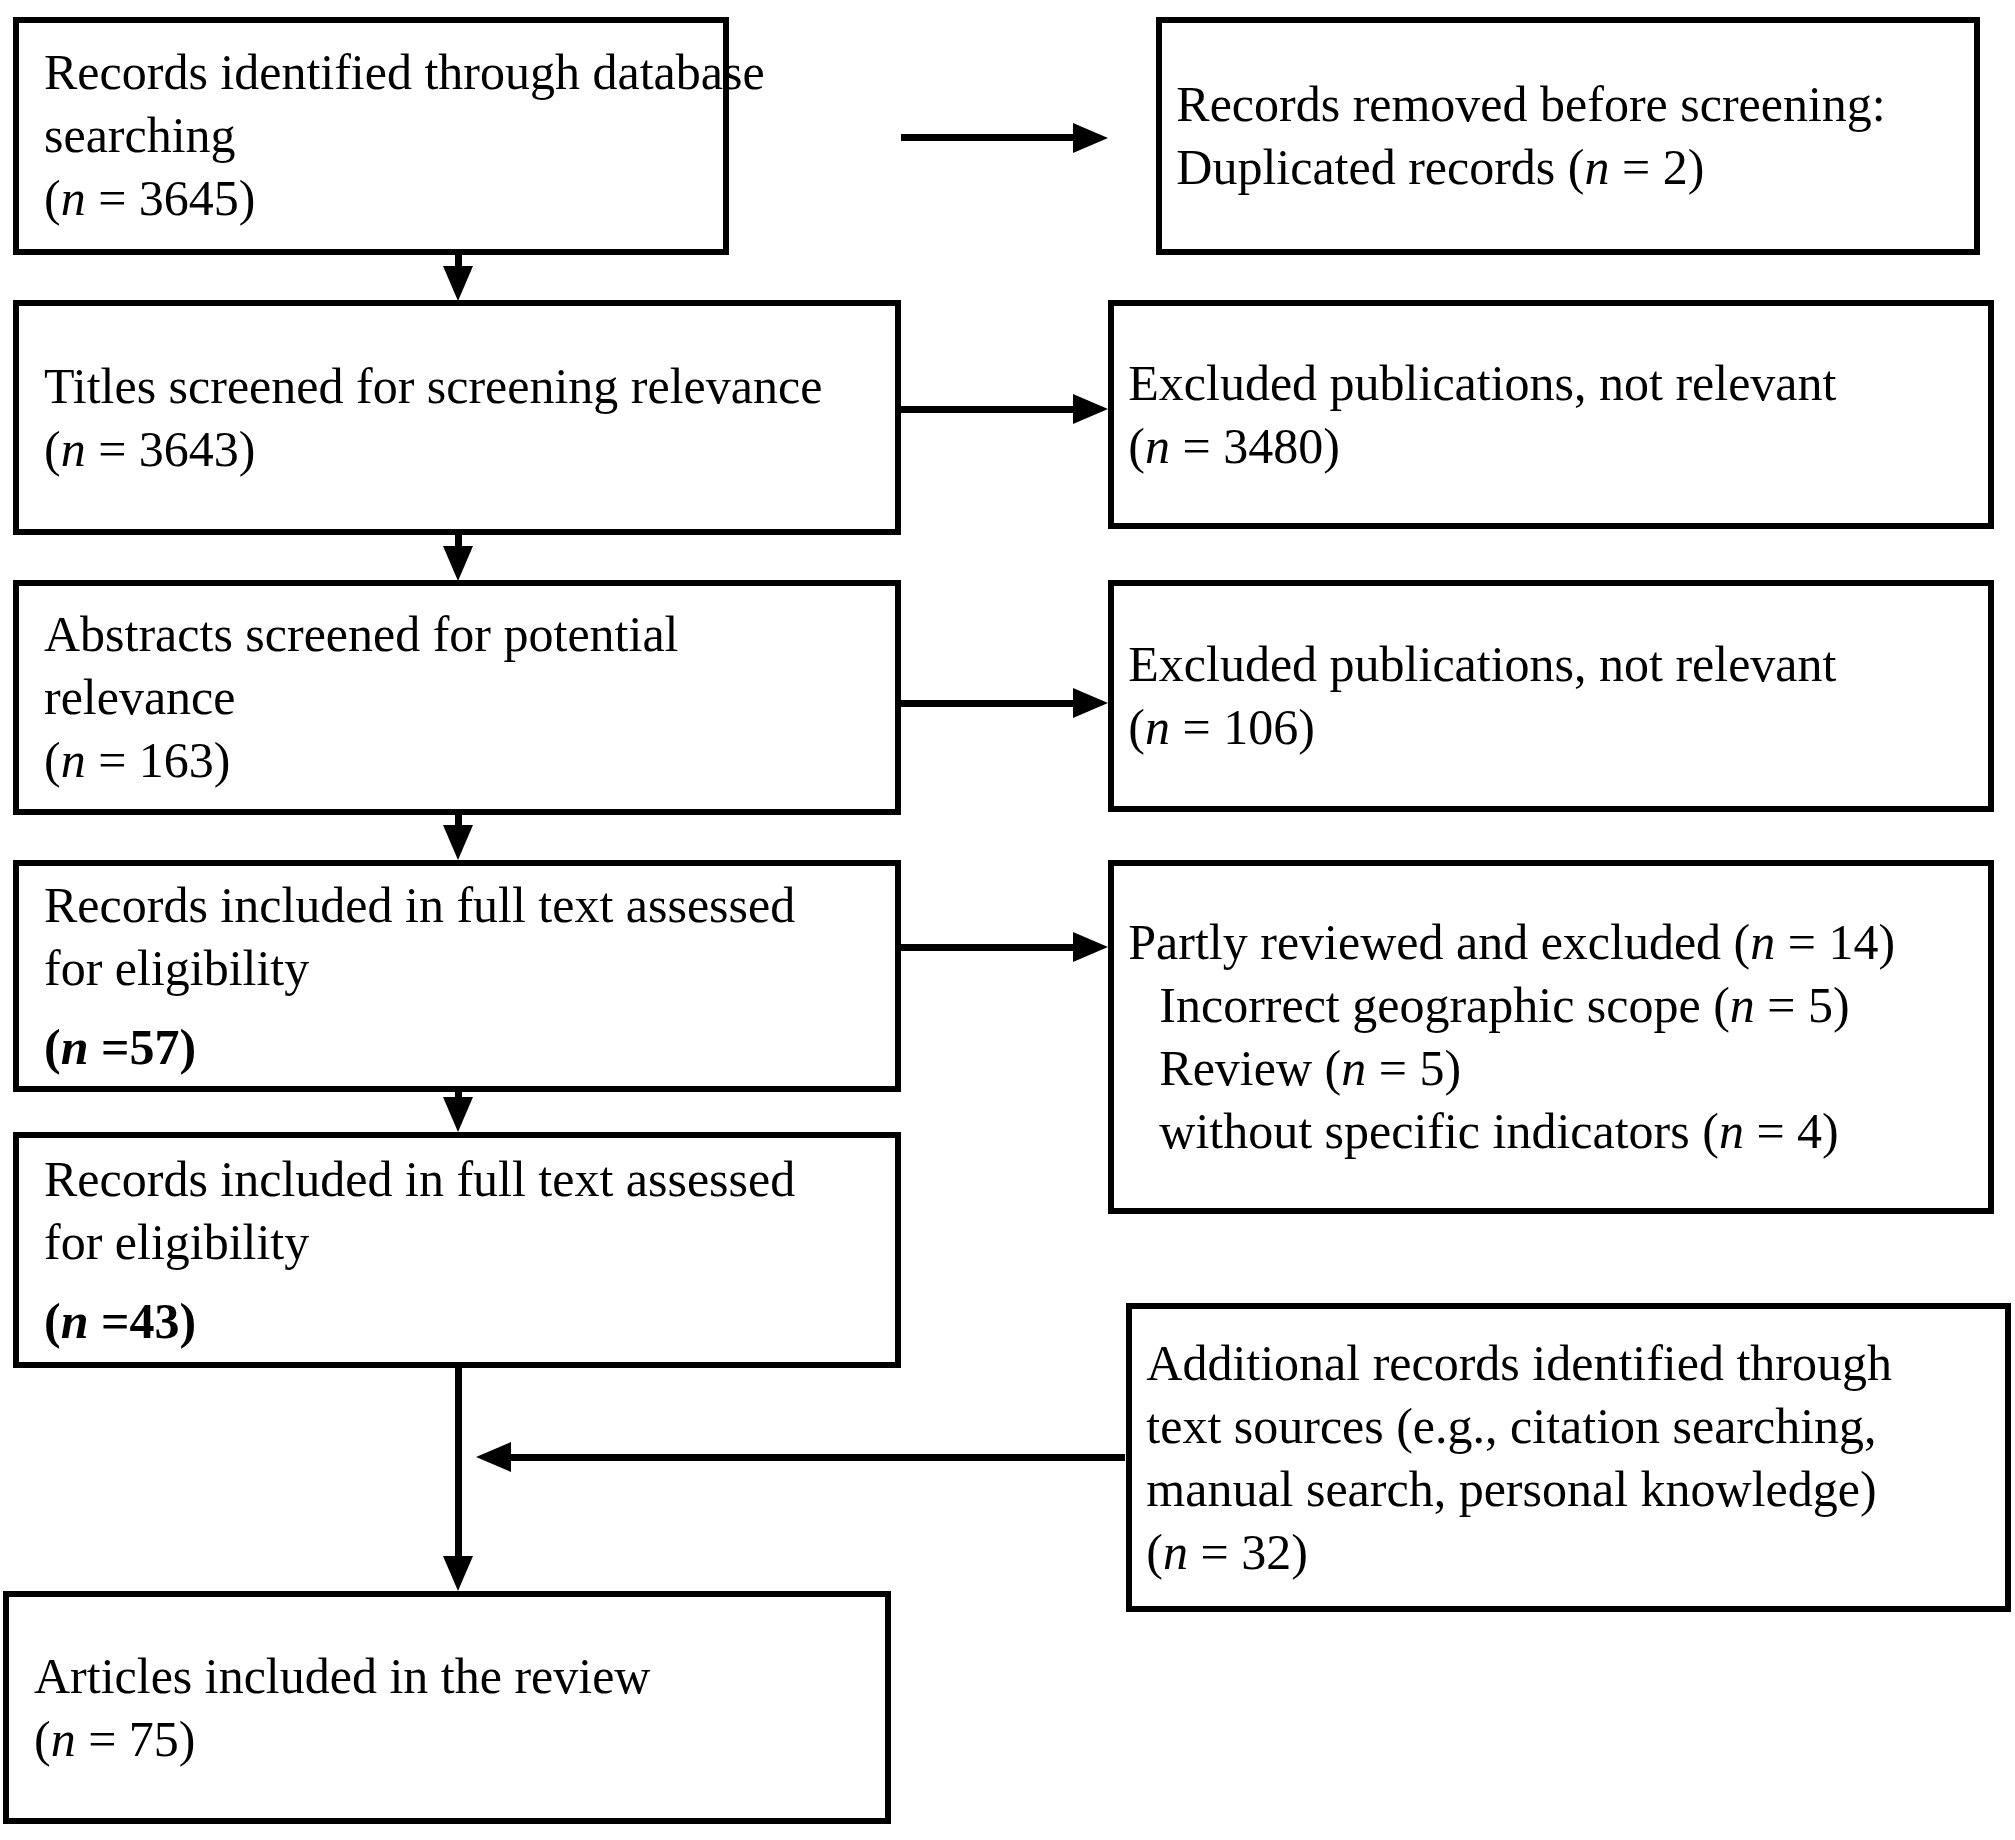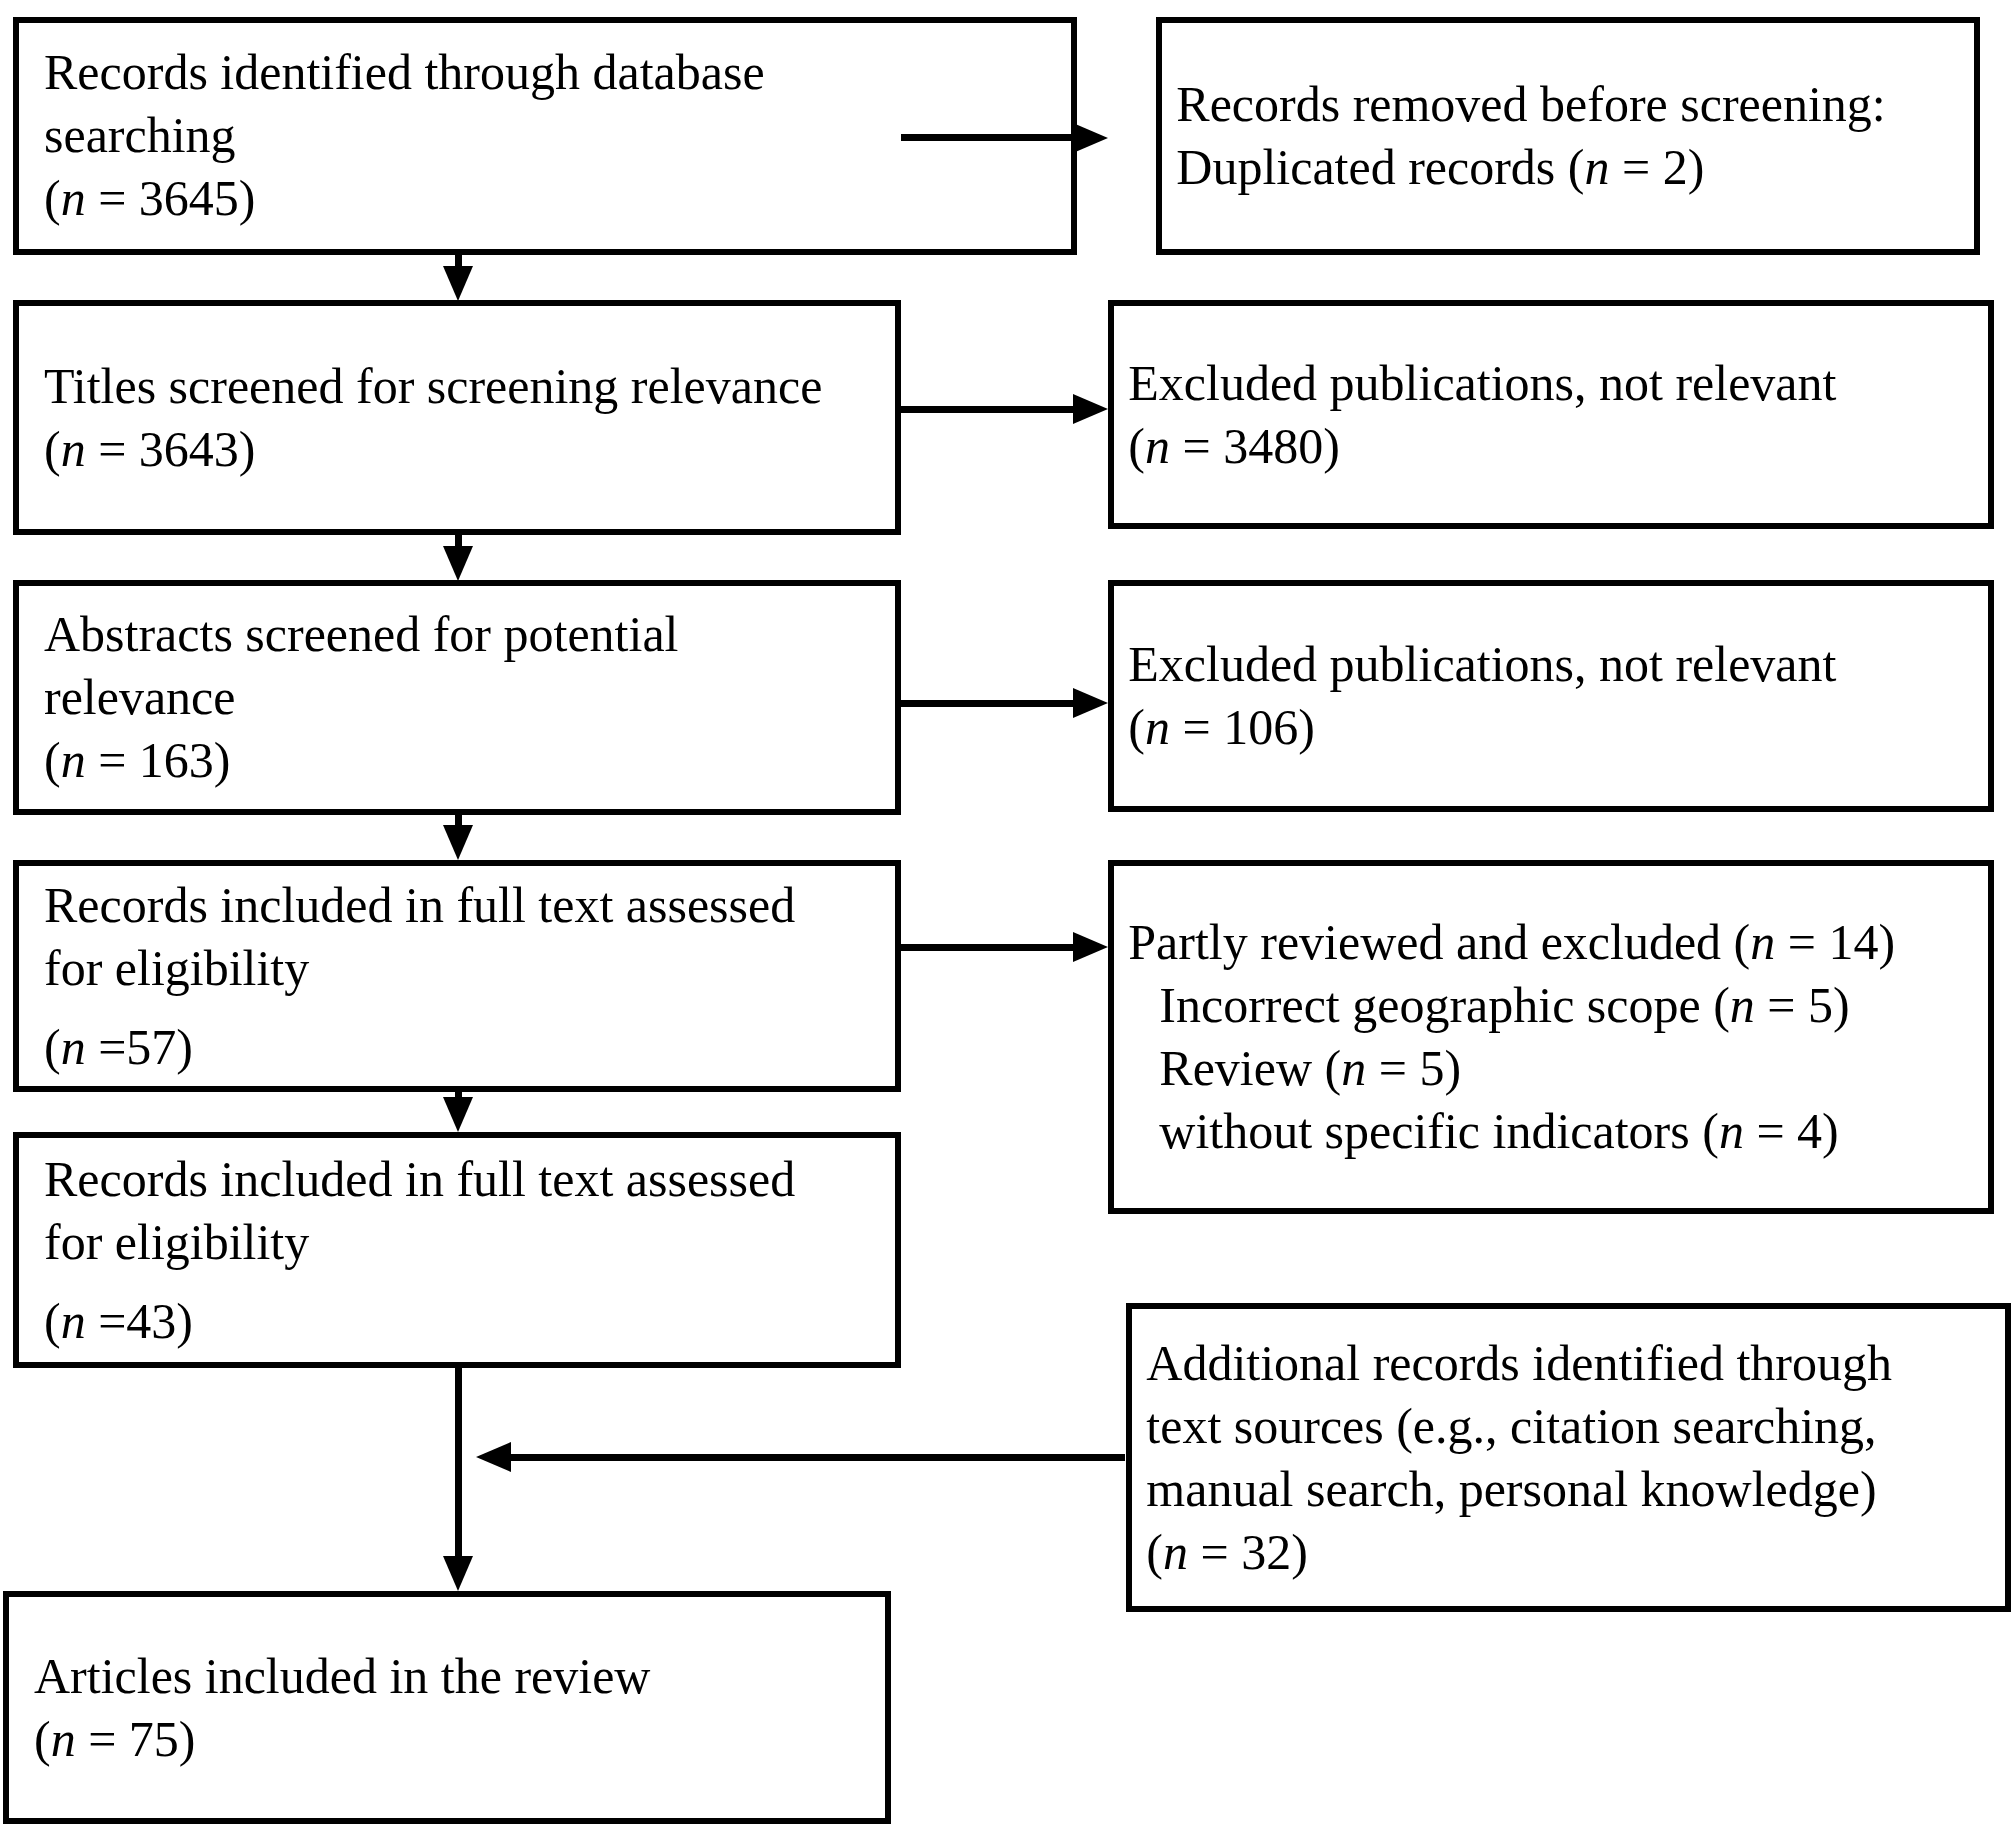--- a/index.html
+++ b/index.html
@@ -19,21 +19,21 @@
     flex-direction:column;
     justify-content:center;
     font-size:50px;
     line-height:63px;
     white-space:nowrap;
   }
   .box.leftcol{padding-left:25px;padding-right:6px;}
   .box.rightcol{padding-left:14.3px;padding-right:6px;}
   .line{white-space:nowrap;}
   .line.indent{padding-left:31px;}
-  .line.gap{margin-top:16px;}
+  .line.gap{margin-top:16px;font-weight:bold;}
   .it{font-style:italic;}
   .stem-v{position:absolute;width:7.1px;background:#000;}
   .stem-h{position:absolute;height:7.1px;background:#000;}
   .head-down{
     position:absolute;width:0;height:0;
     border-left:15.5px solid transparent;
     border-right:15.5px solid transparent;
     border-top:35px solid #000;
   }
   .head-right{
@@ -47,21 +47,21 @@
     border-top:15.5px solid transparent;
     border-bottom:15.5px solid transparent;
     border-right:35px solid #000;
   }
 </style>
 </head>
 <body>
 
 <div id="canvas">
 
-  <div class="box leftcol" style="left:13px;top:16.7px;width:1064px;height:238px;">
+  <div class="box leftcol" style="left:13px;top:16.7px;width:716px;height:238px;">
       <div class="line">Records identified through database</div>
       <div class="line">searching</div>
       <div class="line">(<i class="it">n</i> = 3645)</div>
     </div>
 
   <div class="box leftcol" style="left:13px;top:300px;width:888px;height:235px;">
       <div class="line">Titles screened for screening relevance</div>
       <div class="line">(<i class="it">n</i> = 3643)</div>
     </div>
 

